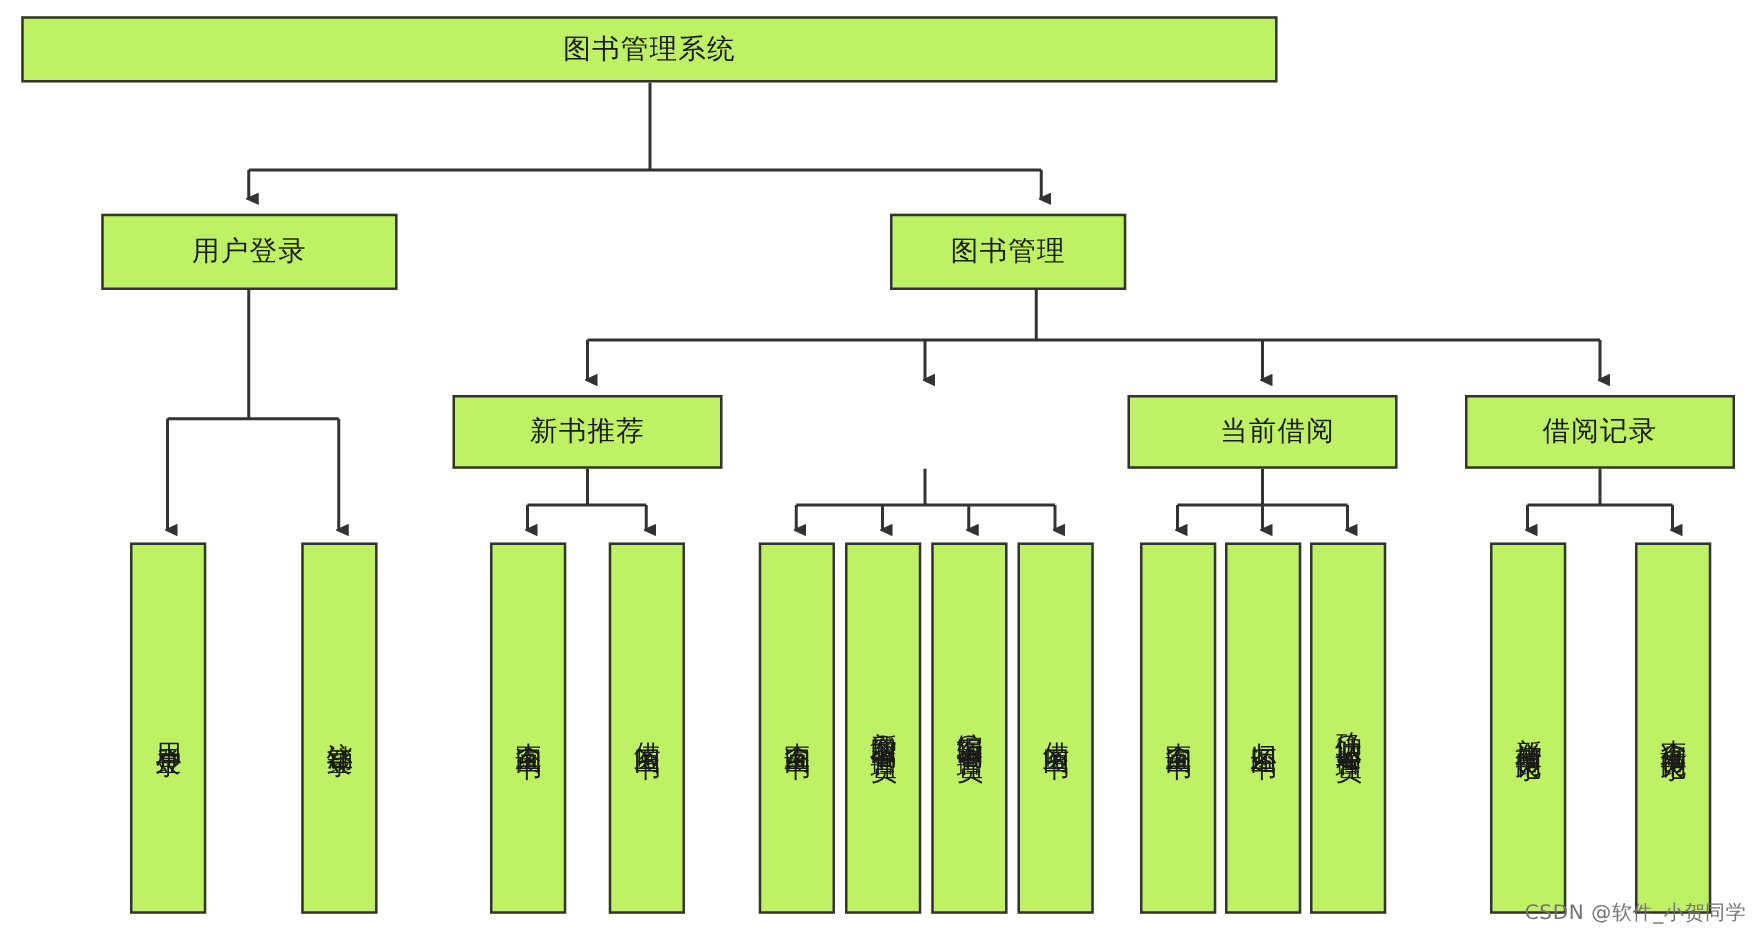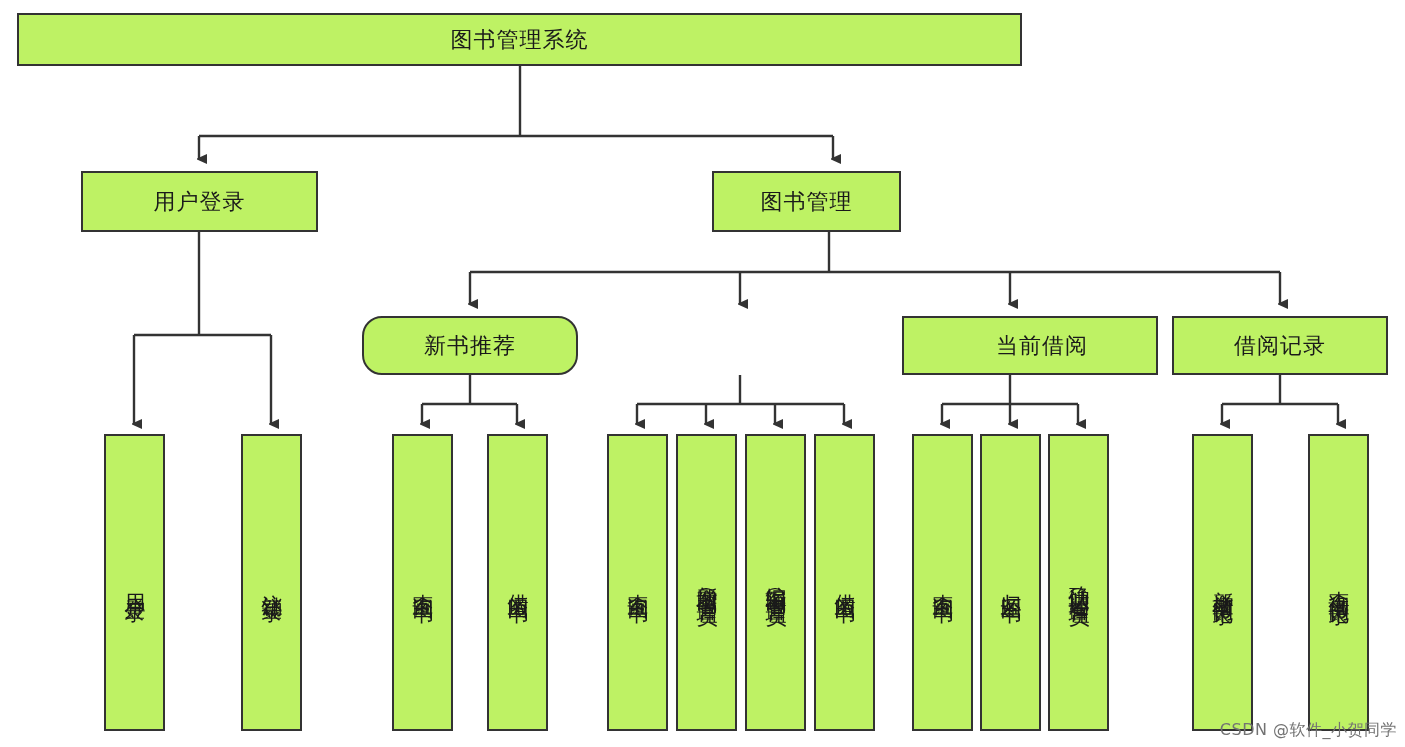--- a/index.html
+++ b/index.html
@@ -124,24 +124,24 @@
     <span>图书管理系统</span>
   </div>
 
   <div class="node horizontal" style="left:81px; top:171px; width:237px; height:61px;">
     <span>用户登录</span>
   </div>
   <div class="node horizontal" style="left:712px; top:171px; width:189px; height:61px;">
     <span>图书管理</span>
   </div>
 
-  <div class="node horizontal" style="left:362px; top:316px; width:216px; height:59px;border-radius:20px;">
+  <div class="node horizontal" style="left:362px; top:316px; width:216px; height:59px;">
     <span>新书推荐</span>
   </div>
-  <div class="node horizontal" style="left:902px; top:316px; width:256px; height:59px;padding-left:24px;">
+  <div class="node horizontal" style="left:902px; top:316px; width:216px; height:59px;padding-left:24px;">
     <span>当前借阅</span>
   </div>
   <div class="node horizontal" style="left:1172px; top:316px; width:216px; height:59px;text-align:right;">
     <span>借阅记录</span>
   </div>
 
   <div class="node vertical" style="left:104px; top:434px; width:61px; height:297px;">
     <span>用户登录</span>
   </div>
   <div class="node vertical" style="left:241px; top:434px; width:61px; height:297px;">

